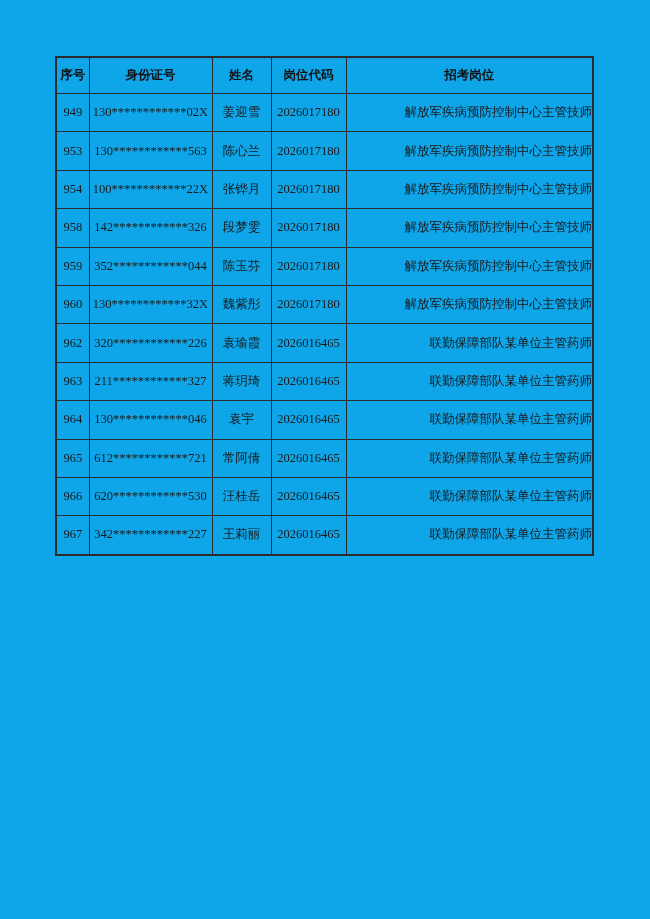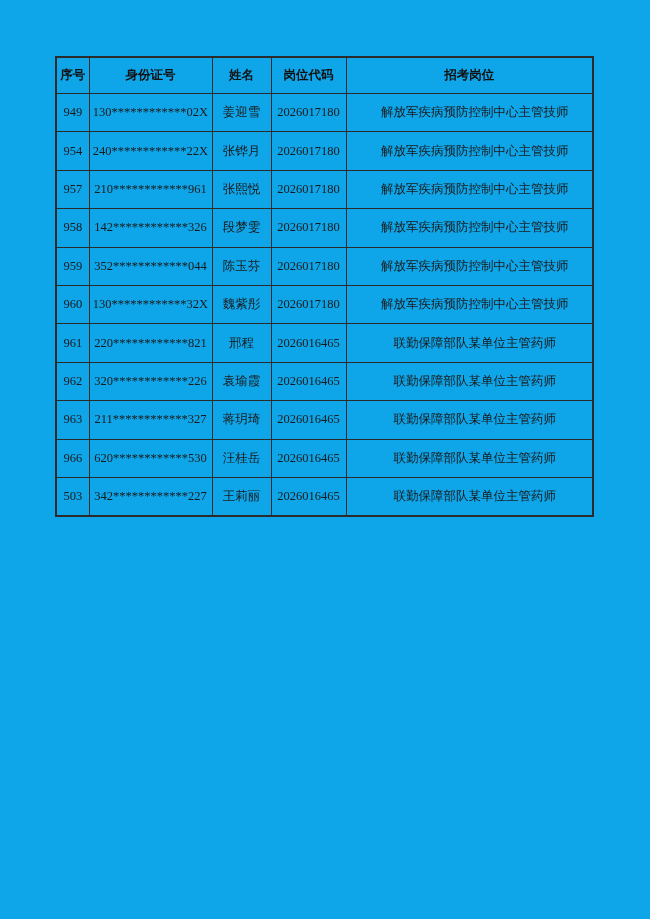--- a/index.html
+++ b/index.html
@@ -41,21 +41,21 @@
   }
   table.roster td {
     height: 37.4px;
     font-family: "Liberation Serif", serif;
     font-size: 12.5px;
     color: #1a1a1a;
     text-align: center;
     vertical-align: middle;
   }
   table.roster td.cell-job-title {
-    text-align: center;
+    text-align: right;
     padding-left: 11px;
   }
   col.c-serial   { width: 33px; }
   col.c-id       { width: 123px; }
   col.c-name     { width: 59px; }
   col.c-code     { width: 75px; }
   col.c-jobtitle { width: 247px; }
 </style>
 </head>
 <body>
@@ -80,30 +80,30 @@
     </thead>
     <tbody>
         <tr>
     <td class="cell-serial">949</td>
     <td class="cell-id">130************02X</td>
     <td class="cell-name">姜迎雪</td>
     <td class="cell-code">2026017180</td>
     <td class="cell-job-title">解放军疾病预防控制中心主管技师</td>
   </tr>
         <tr>
-    <td class="cell-serial">954</td>
-    <td class="cell-id">240************22X</td>
-    <td class="cell-name">张铧月</td>
+    <td class="cell-serial">953</td>
+    <td class="cell-id">130************563</td>
+    <td class="cell-name">陈心兰</td>
     <td class="cell-code">2026017180</td>
     <td class="cell-job-title">解放军疾病预防控制中心主管技师</td>
   </tr>
         <tr>
-    <td class="cell-serial">957</td>
-    <td class="cell-id">210************961</td>
-    <td class="cell-name">张熙悦</td>
+    <td class="cell-serial">954</td>
+    <td class="cell-id">100************22X</td>
+    <td class="cell-name">张铧月</td>
     <td class="cell-code">2026017180</td>
     <td class="cell-job-title">解放军疾病预防控制中心主管技师</td>
   </tr>
         <tr>
     <td class="cell-serial">958</td>
     <td class="cell-id">142************326</td>
     <td class="cell-name">段梦雯</td>
     <td class="cell-code">2026017180</td>
     <td class="cell-job-title">解放军疾病预防控制中心主管技师</td>
   </tr>
@@ -115,49 +115,56 @@
     <td class="cell-job-title">解放军疾病预防控制中心主管技师</td>
   </tr>
         <tr>
     <td class="cell-serial">960</td>
     <td class="cell-id">130************32X</td>
     <td class="cell-name">魏紫彤</td>
     <td class="cell-code">2026017180</td>
     <td class="cell-job-title">解放军疾病预防控制中心主管技师</td>
   </tr>
         <tr>
-    <td class="cell-serial">961</td>
-    <td class="cell-id">220************821</td>
-    <td class="cell-name">邢程</td>
-    <td class="cell-code">2026016465</td>
-    <td class="cell-job-title">联勤保障部队某单位主管药师</td>
-  </tr>
-        <tr>
     <td class="cell-serial">962</td>
     <td class="cell-id">320************226</td>
     <td class="cell-name">袁瑜霞</td>
     <td class="cell-code">2026016465</td>
     <td class="cell-job-title">联勤保障部队某单位主管药师</td>
   </tr>
         <tr>
     <td class="cell-serial">963</td>
     <td class="cell-id">211************327</td>
     <td class="cell-name">蒋玥琦</td>
     <td class="cell-code">2026016465</td>
     <td class="cell-job-title">联勤保障部队某单位主管药师</td>
   </tr>
         <tr>
+    <td class="cell-serial">964</td>
+    <td class="cell-id">130************046</td>
+    <td class="cell-name">袁宇</td>
+    <td class="cell-code">2026016465</td>
+    <td class="cell-job-title">联勤保障部队某单位主管药师</td>
+  </tr>
+        <tr>
+    <td class="cell-serial">965</td>
+    <td class="cell-id">612************721</td>
+    <td class="cell-name">常阿倩</td>
+    <td class="cell-code">2026016465</td>
+    <td class="cell-job-title">联勤保障部队某单位主管药师</td>
+  </tr>
+        <tr>
     <td class="cell-serial">966</td>
     <td class="cell-id">620************530</td>
     <td class="cell-name">汪桂岳</td>
     <td class="cell-code">2026016465</td>
     <td class="cell-job-title">联勤保障部队某单位主管药师</td>
   </tr>
         <tr>
-    <td class="cell-serial">503</td>
+    <td class="cell-serial">967</td>
     <td class="cell-id">342************227</td>
     <td class="cell-name">王莉丽</td>
     <td class="cell-code">2026016465</td>
     <td class="cell-job-title">联勤保障部队某单位主管药师</td>
   </tr>
       </tbody>
   </table>
 </div>
 
 </body></html>

